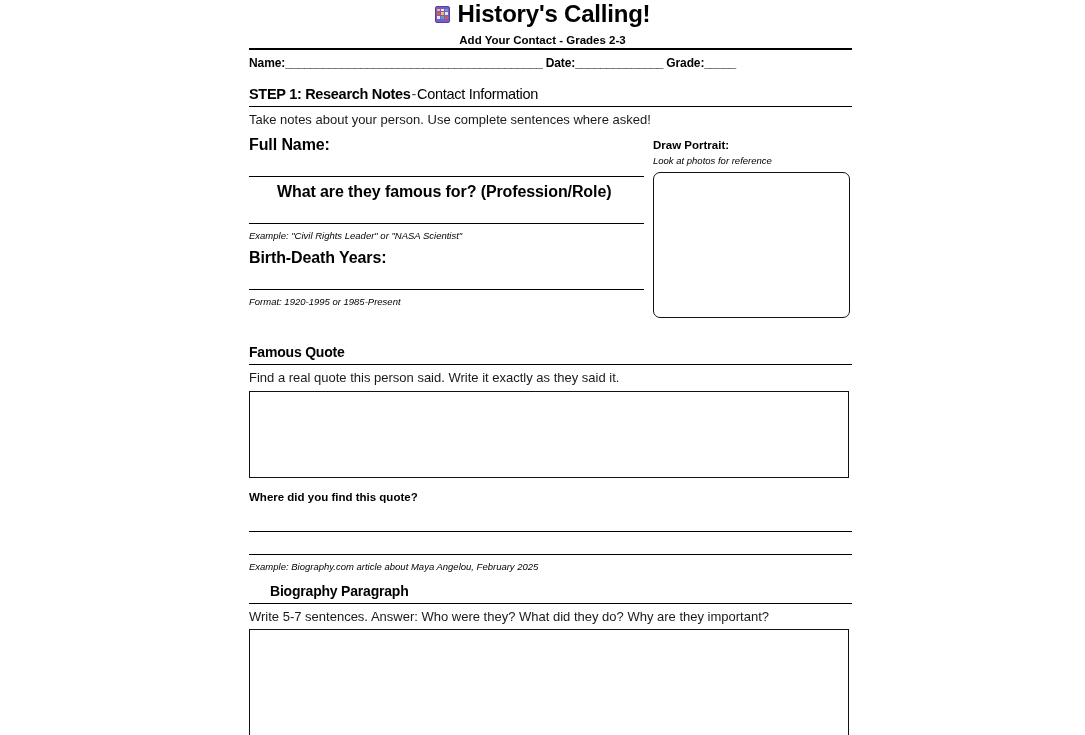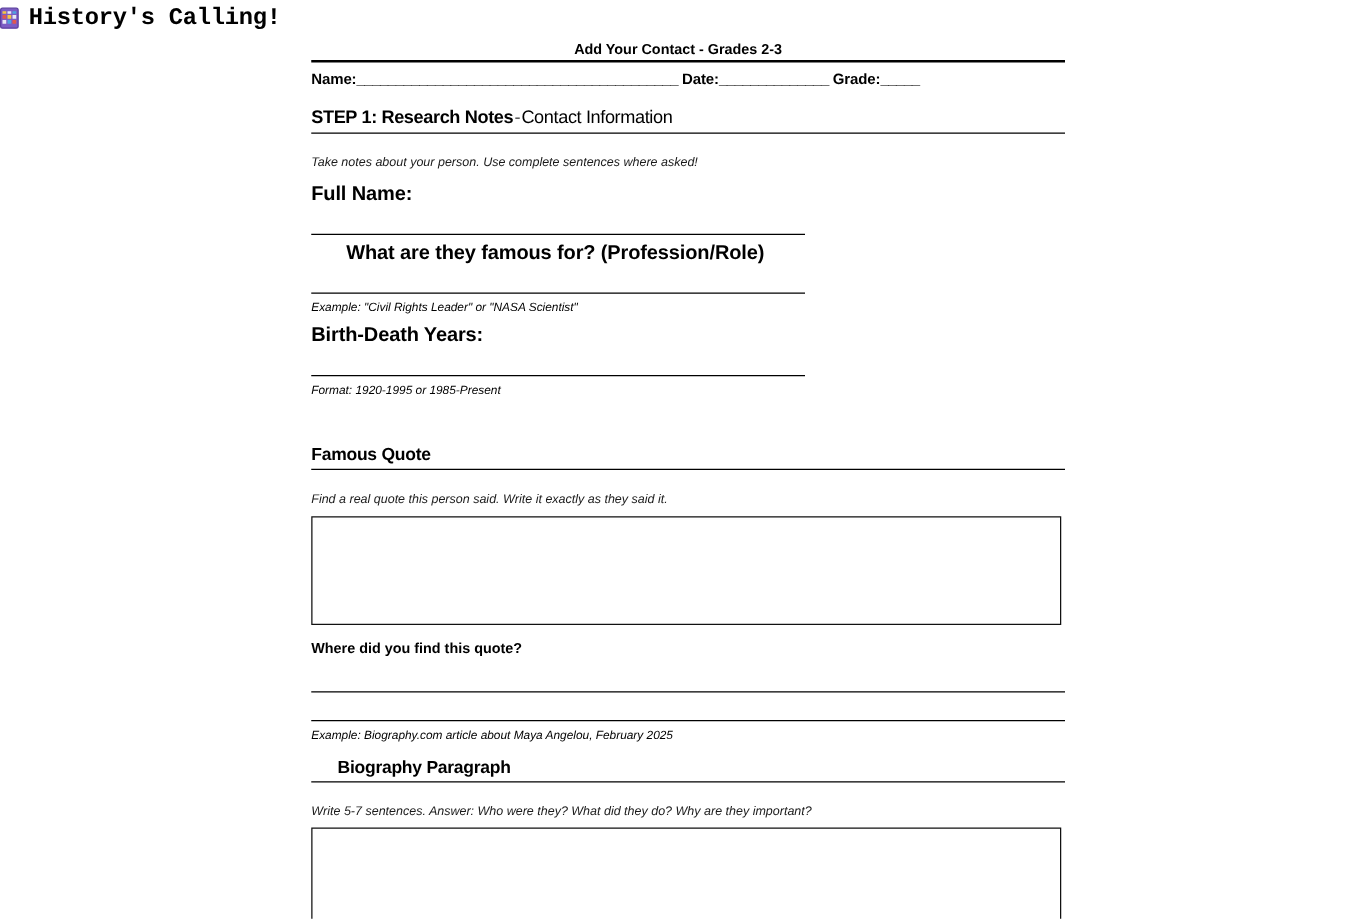--- a/index.html
+++ b/index.html
@@ -21,29 +21,28 @@
     height: 735px;
     box-sizing: border-box;
   }
 
   
   .doc-header {
     padding-top: 2px;
     text-align: center;
   }
   .doc-title {
-    font-size: 19px;
+    font-size: 24px;
     font-weight: bold;
     line-height: 24px;
     letter-spacing: -0.2px;
     display: flex;
-    justify-content: flex-start;
+    justify-content: center;
     align-items: center;
     gap: 8px;
-    font-family: Liberation Mono, monospace;
   }
   .title-icon {
     display: inline-block;
     width: 15px;
     height: 17px;
     background: #7c5cc4;
     border: 1px solid #5b3fa0;
     border-radius: 2px;
     position: relative;
     box-sizing: border-box;
@@ -103,25 +102,24 @@
   }
   .step-head .dash { font-weight: normal; color: #4a4a4a; padding: 0 1px; }
   .step-head .step-sub { font-weight: normal; }
   .rule-under {
     border-top: 1.6px solid #000;
     margin-top: 3px;
     width: 603px;
   }
 
   .hint {
-    font-size: 10px;
-    font-style: italic;
+    font-size: 13px;
     line-height: 14px;
     color: #1a1a1a;
-    margin-top: 17px;
+    margin-top: 6px;
   }
 
   
   .cols {
     position: relative;
     margin-top: 10px;
     height: 190px;
   }
   .col-left { position: absolute; left: 0; top: 0; width: 395px; }
   .col-right { position: absolute; left: 404px; top: 0; width: 199px; }
@@ -235,20 +233,25 @@
 
         <div class="field-label" style="margin-top:7px;margin-left:28px;">What are they famous for? (Profession/Role)</div>
         <div class="write-line"></div>
         <div class="field-note">Example: "Civil Rights Leader" or "NASA Scientist"</div>
 
         <div class="field-label" style="margin-top:7px;">Birth-Death Years:</div>
         <div class="write-line"></div>
         <div class="field-note">Format: 1920-1995 or 1985-Present</div>
       </div>
 
+      <div class="col-right">
+        <div class="portrait-label">Draw Portrait:</div>
+        <div class="portrait-note">Look at photos for reference</div>
+        <div class="portrait-box"></div>
+      </div>
 
     </div>
 
     <div class="section-head" style="margin-top:16px;">Famous Quote</div>
     <div class="rule-under"></div>
     <div class="hint">Find a real quote this person said. Write it exactly as they said it.</div>
     <div class="answer-box quote-box"></div>
 
     <div class="sub-label" style="margin-top:11px;">Where did you find this quote?</div>
     <div class="write-line" style="height:26px;"></div>

